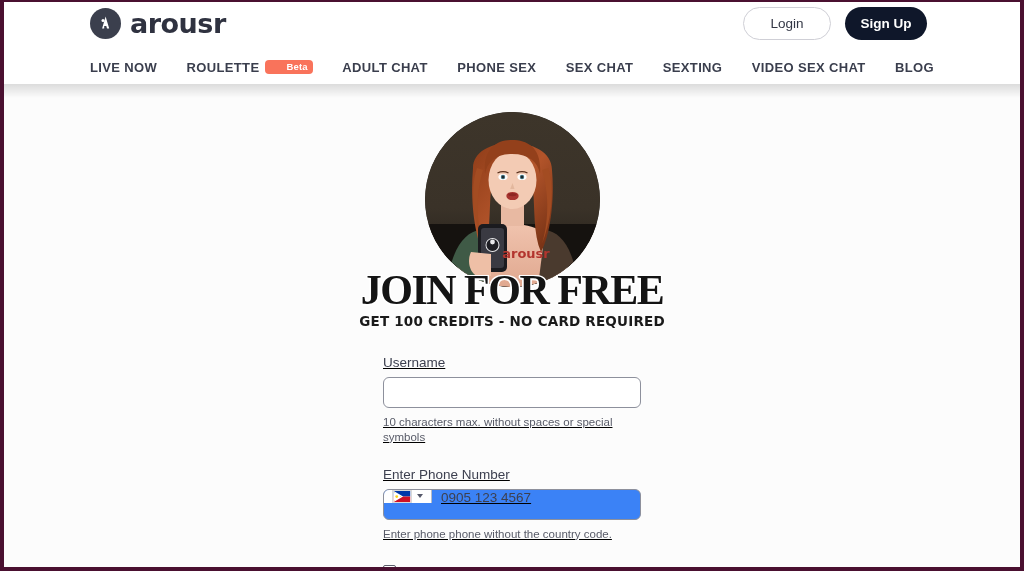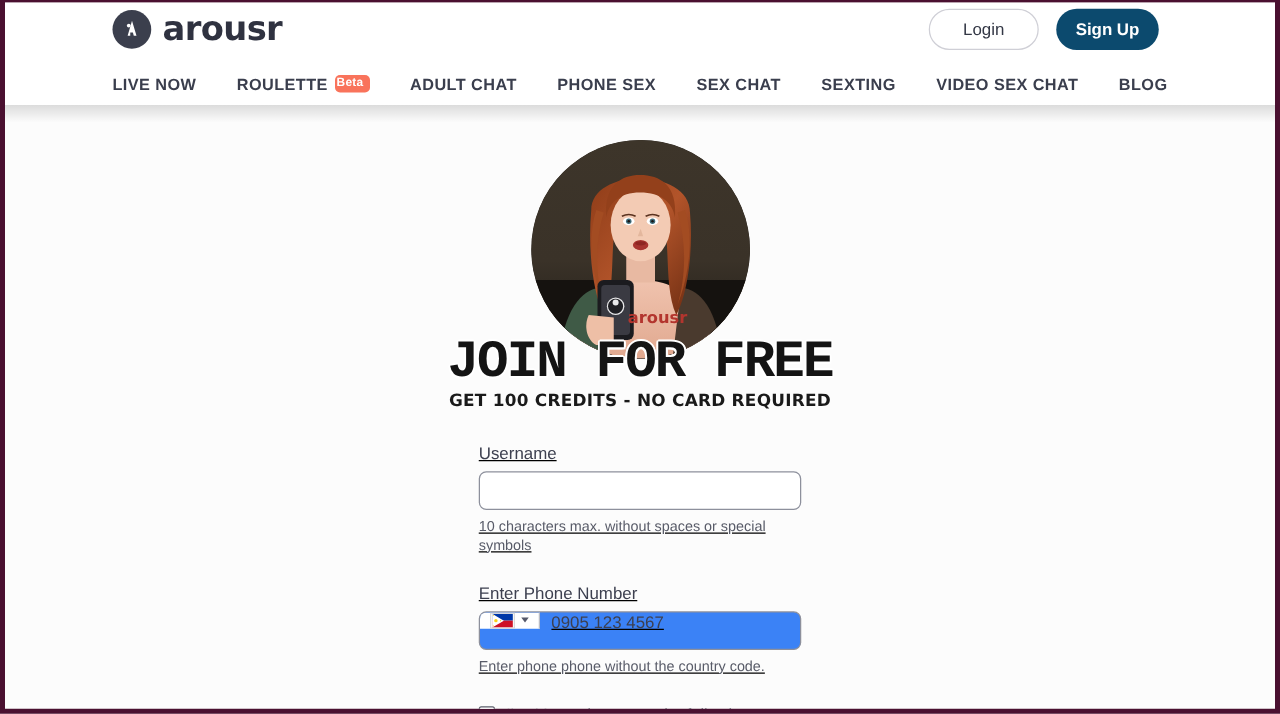--- a/index.html
+++ b/index.html
@@ -92,21 +92,21 @@
     font-weight: 400;
     font-family: "Liberation Sans", sans-serif;
     cursor: pointer;
     line-height: 1;
   }
   .btn-signup {
     width: 82px;
     height: 33px;
     border: none;
     border-radius: 17px;
-    background: #0c4a6e;
+    background: #0f172a;
     color: #ffffff;
     font-size: 13.5px;
     font-weight: 700;
     font-family: "Liberation Sans", sans-serif;
     cursor: pointer;
     line-height: 1;
   }
 
   
   .nav {
@@ -137,21 +137,21 @@
     cursor: pointer;
     white-space: nowrap;
   }
   .nav-badge {
     display: inline-block;
     background: #f9735b;
     color: #ffffff;
     font-size: 9.5px;
     font-weight: 700;
     border-radius: 4px;
-    padding: 2px 5px 2px 1px;
+    padding: 2px 5px 2px 21px;
     line-height: 1;
     letter-spacing: 0.2px;
   }
 
   
   .main {
     width: 100%;
     display: flex;
     flex-direction: column;
     align-items: center;
@@ -173,21 +173,21 @@
     overflow: hidden;
     position: relative;
     background: #2a241e;
   }
   .hero-photo svg { display: block; }
 
   .hero-title {
     margin-top: -18px;
     font-size: 42px;
     font-weight: 900;
-    font-family: Liberation Mono, monospace;
+    font-family: Liberation Serif, serif;
     color: #141414;
     letter-spacing: -1.5px;
     line-height: 1;
     position: relative;
     z-index: 3;
     white-space: nowrap;
     -webkit-text-stroke: 1px #fff;
     paint-order: stroke fill;
     text-shadow:
       1.5px 0 0 #fff, -1.5px 0 0 #fff, 0 1.5px 0 #fff, 0 -1.5px 0 #fff,

